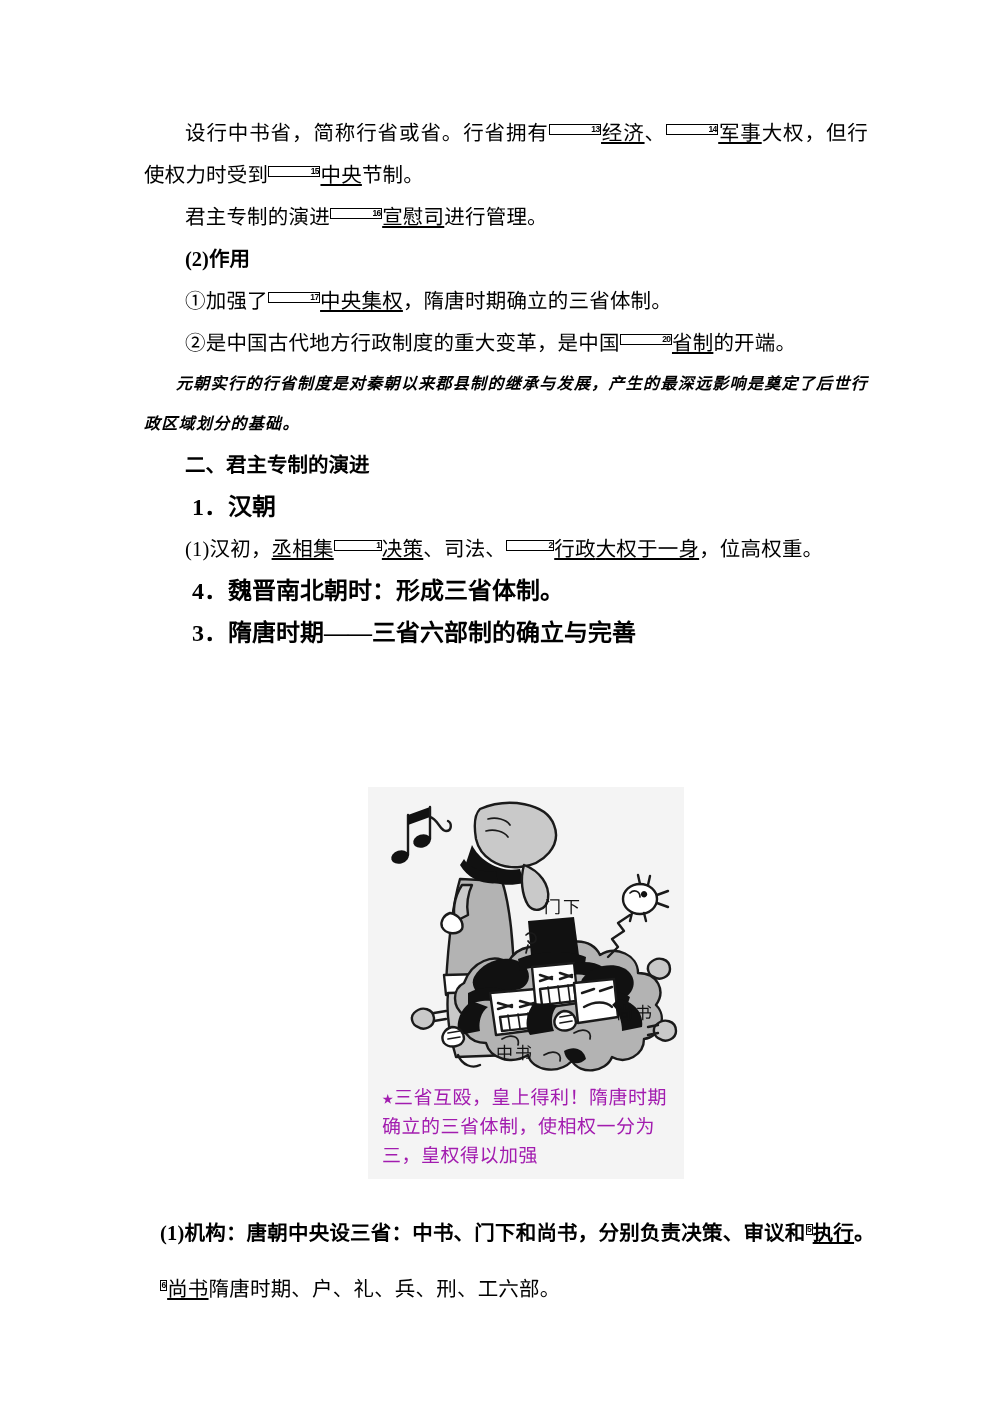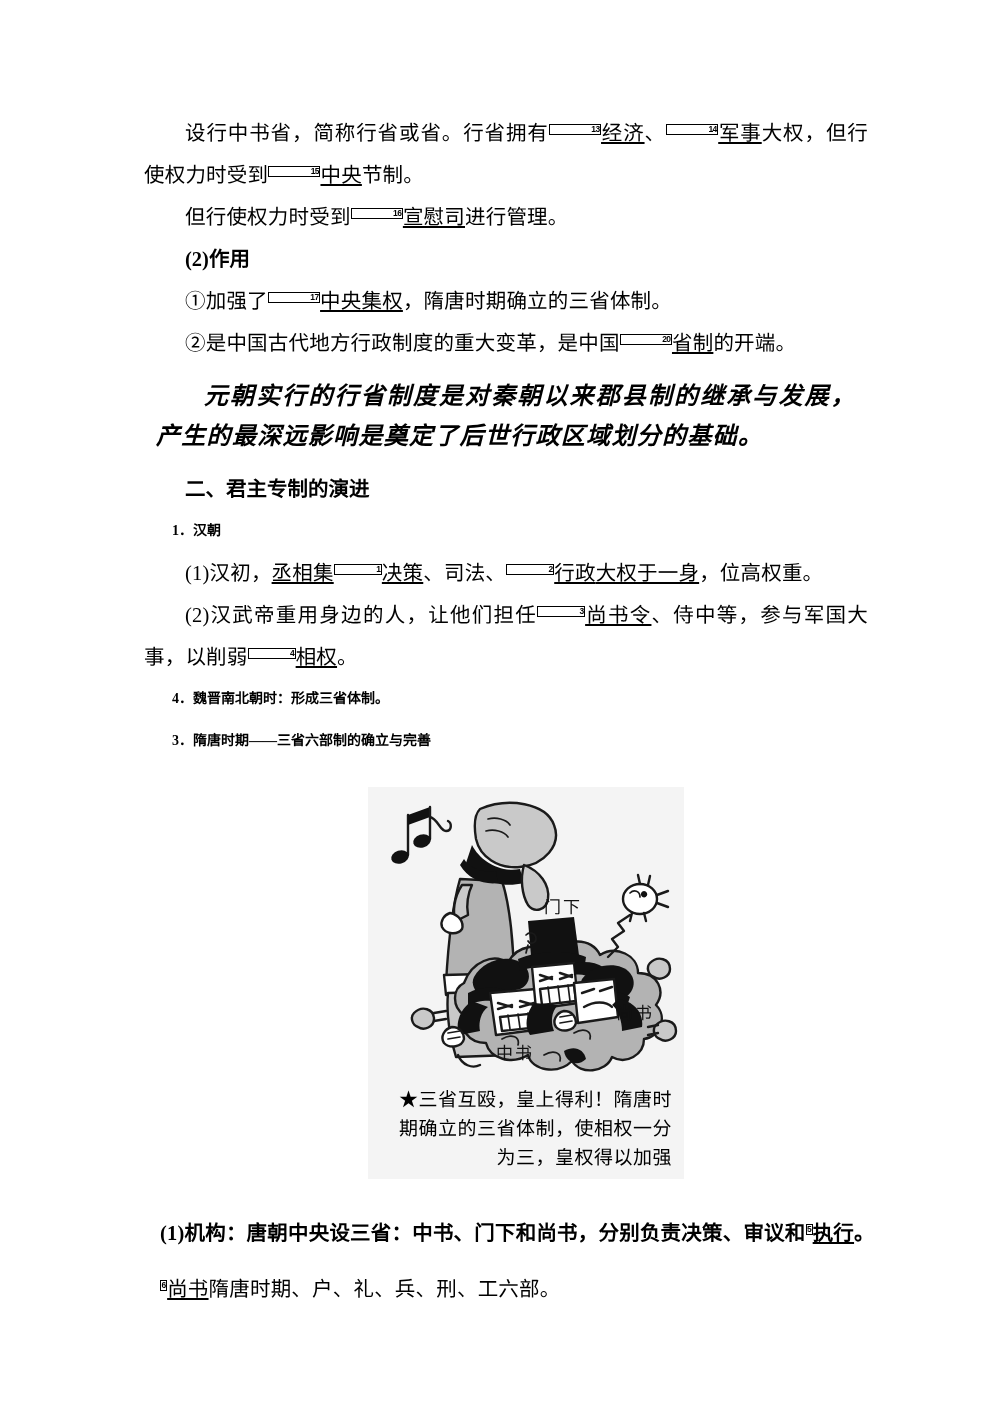--- a/index.html
+++ b/index.html
@@ -48,36 +48,36 @@
   .h-bold {
     font-size: 20.5px;
     line-height: 42px;
     font-weight: bold;
     margin: 0;
   }
   .h-bold.indent { text-indent: 2em; }
 
   
   .numhead {
-    font-size: 14px;
+    font-size: 24px;
     line-height: 42px;
     font-weight: bold;
     margin: 0;
     text-indent: 2em;
   }
 
   
   .kai {
     font-family: "Liberation Serif", "DejaVu Serif", serif;
     font-style: italic;
     font-weight: bold;
-    font-size: 24px;
+    font-size: 16px;
     line-height: 40px;
     letter-spacing: 1.3px;
-    margin: 12px;
+    margin: 0;
     text-align: justify;
     text-justify: inter-ideograph;
     word-break: break-all;
   }
   .kai.indent { text-indent: 2em; }
 
   .tip-title {
     font-size: 20px;
     line-height: 40px;
     font-weight: bold;
@@ -111,74 +111,72 @@
 
   
   .figure-wrap {
     position: absolute;
     left: 368px;
     top: 787px;
     width: 316px;
     height: 392px;
     background: #f4f4f4;
     overflow: hidden;
-    text-align: right;
   }
   .figure-art {
     position: absolute;
     left: 0;
     top: 0;
     width: 316px;
     height: 300px;
   }
   .figure-caption {
     position: absolute;
     left: 14px;
     top: 298px;
     width: 290px;
     font-size: 19px;
     line-height: 29px;
-    color: #000000;
-    font-family: Liberation Sans, sans-serif;
+    color: #a21caf;
+    font-family: Liberation Mono, monospace;
     letter-spacing: 0.5px;
   }
 
   .cart-label {
     font-family: "Liberation Serif", "DejaVu Serif", serif;
     font-size: 17px;
     fill: #111;
     letter-spacing: 2px;
   }
 </style>
 </head>
 <body>
 
 <div class="page">
 
   <div class="content">
 
     <p class="p indent"><span>设行中书省，简称行省或省。行省拥有</span><span class="ans"><span class="refnum">13</span><span>经济</span></span><span>、</span><span class="ans"><span class="refnum">14</span><span>军事</span></span><span>大权，但行使权力时受到</span><span class="ans"><span class="refnum">15</span><span>中央</span></span><span>节制。</span></p>
 
-    <p class="p indent"><span>但行使权力时受到</span><span class="ans"><span class="refnum">16</span><span>宣慰司</span></span><span>进行管理。</span></p>
+    <p class="p indent"><span>君主专制的演进</span><span class="ans"><span class="refnum">16</span><span>宣慰司</span></span><span>进行管理。</span></p>
 
     <p class="h-bold indent">(2)作用</p>
 
     <p class="p indent"><span>①加强了</span><span class="ans"><span class="refnum">17</span><span>中央集权</span></span><span>，隋唐时期确立的三省体制。</span></p>
 
     <p class="p indent"><span>②是中国古代地方行政制度的重大变革，是中国</span><span class="ans"><span class="refnum">20</span><span>省制</span></span><span>的开端。</span></p>
 
     <p class="kai indent">元朝实行的行省制度是对秦朝以来郡县制的继承与发展，产生的最深远影响是奠定了后世行政区域划分的基础。</p>
 
     <p class="h-bold indent">二、君主专制的演进</p>
 
     <p class="numhead">1．汉朝</p>
 
     <p class="p indent"><span>(1)汉初，</span><span class="ans"><span>丞相集</span><span class="refnum">1</span><span>决策</span></span><span>、司法、</span><span class="ans"><span class="refnum">2</span><span>行政</span><span>大权于一身</span></span><span>，位高权重。</span></p>
 
-    <p class="p indent"><span>(2)汉武帝重用身边的人，让他们担任</span><span class="ans"><span class="refnum">3</span><span>尚书令</span></span><span>、侍中等，参与军国大事，以削弱</span><span class="ans"><span class="refnum">4</span><span>相权</span></span><span>。</span></p>
 
     <p class="numhead">4．魏晋南北朝时：形成三省体制。</p>
 
     <p class="numhead">3．隋唐时期——三省六部制的确立与完善</p>
 
   </div>
 
   <div class="figure-wrap">
 
     <svg class="figure-art" viewBox="0 0 316 300" xmlns="http://www.w3.org/2000/svg">

